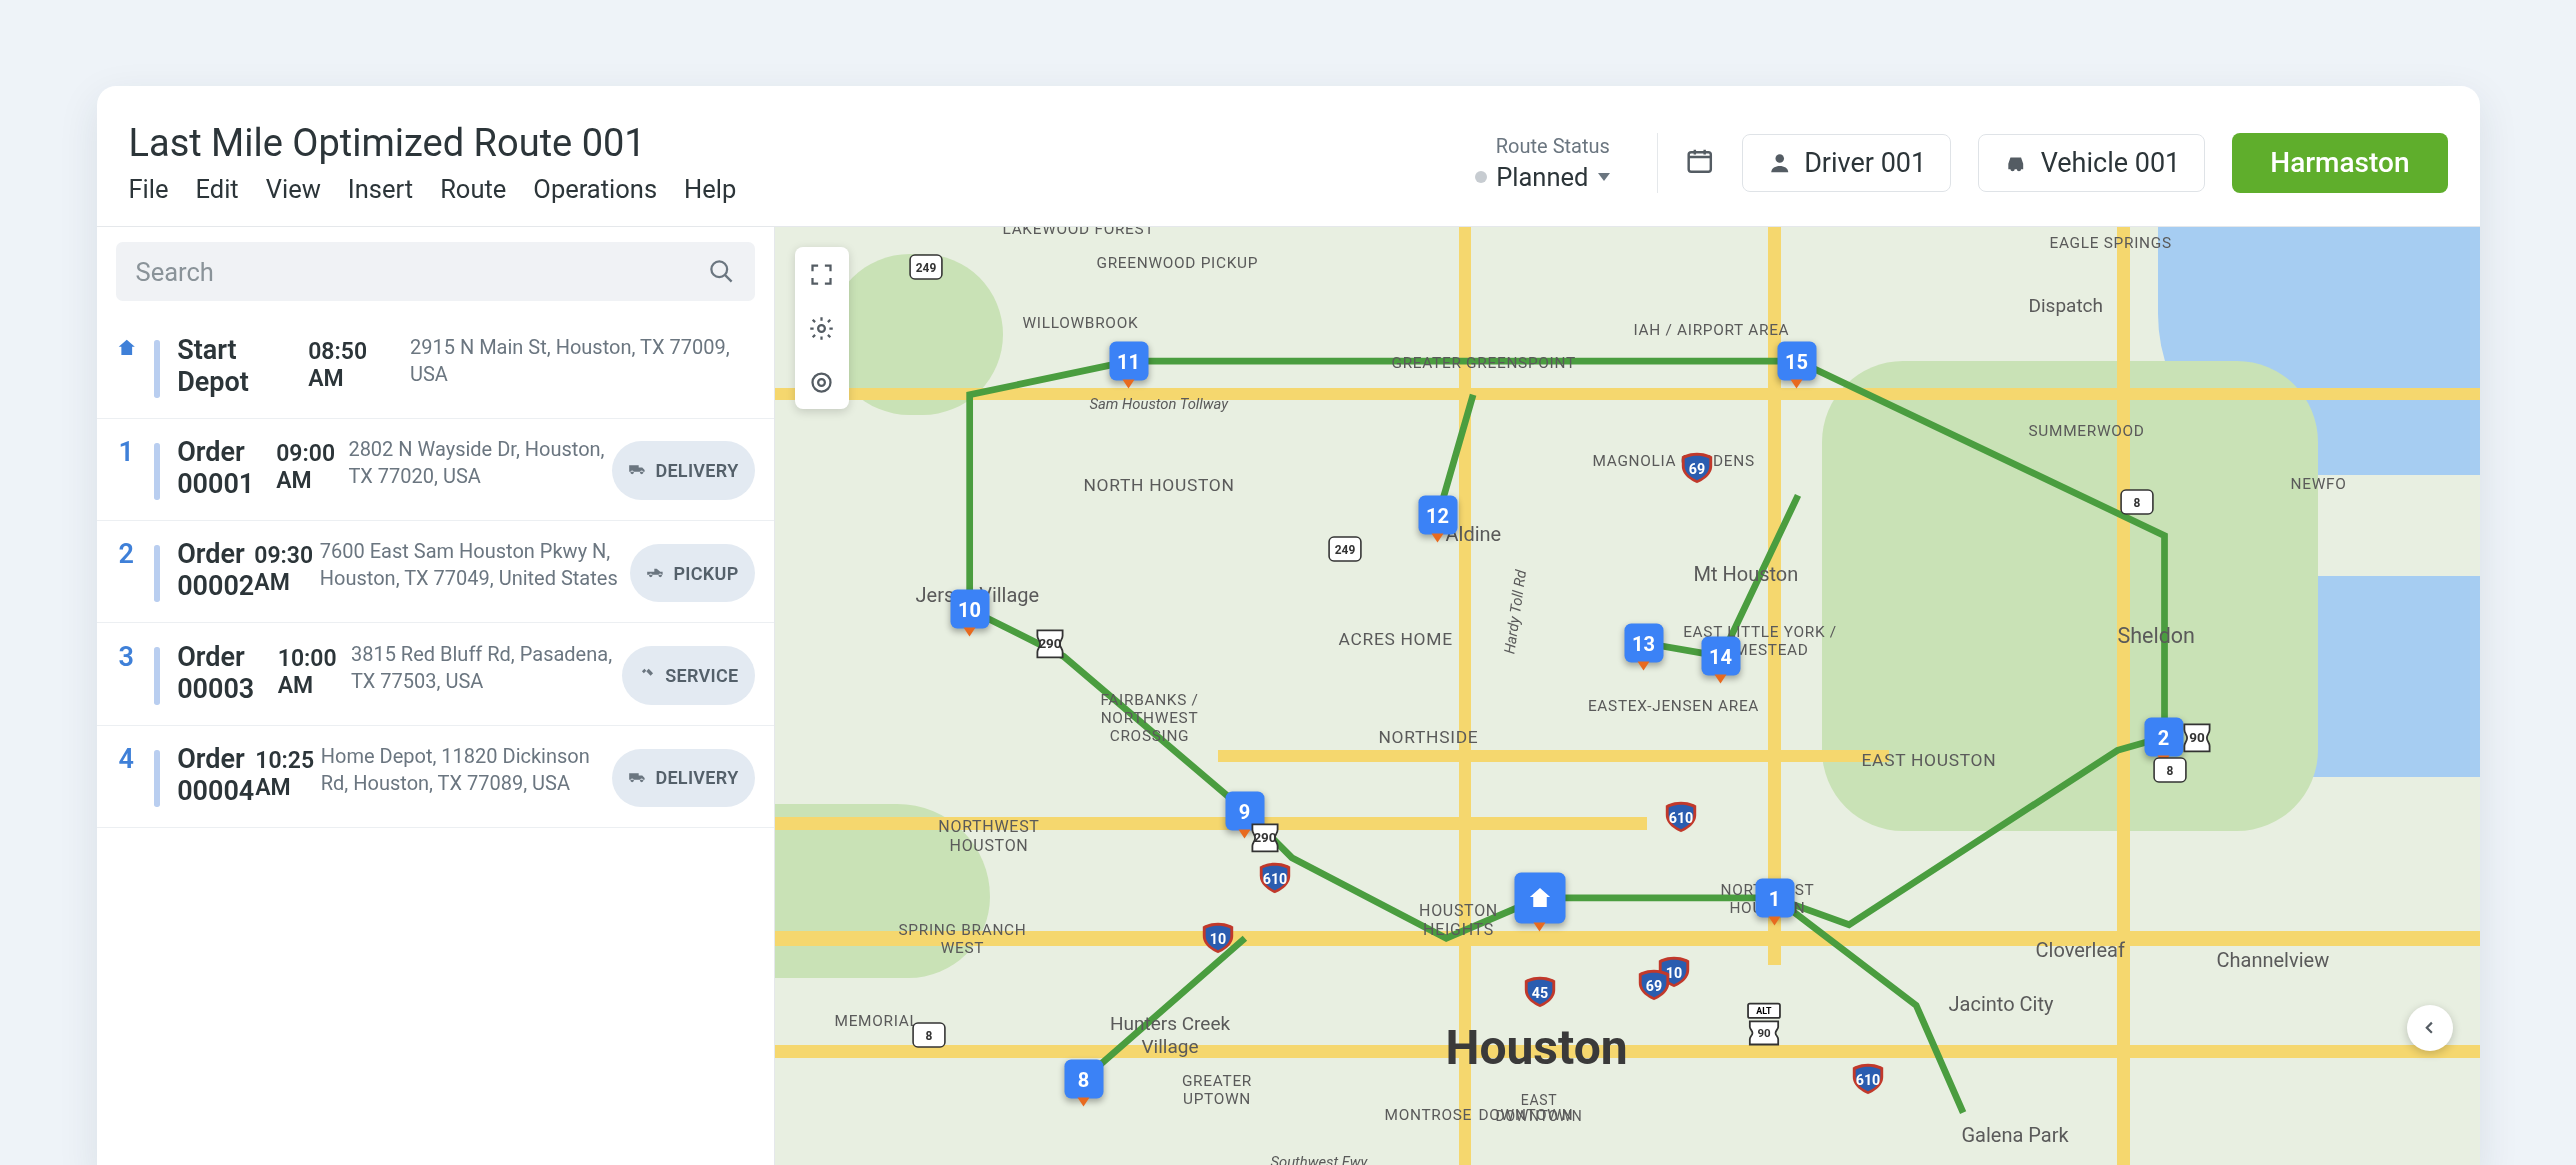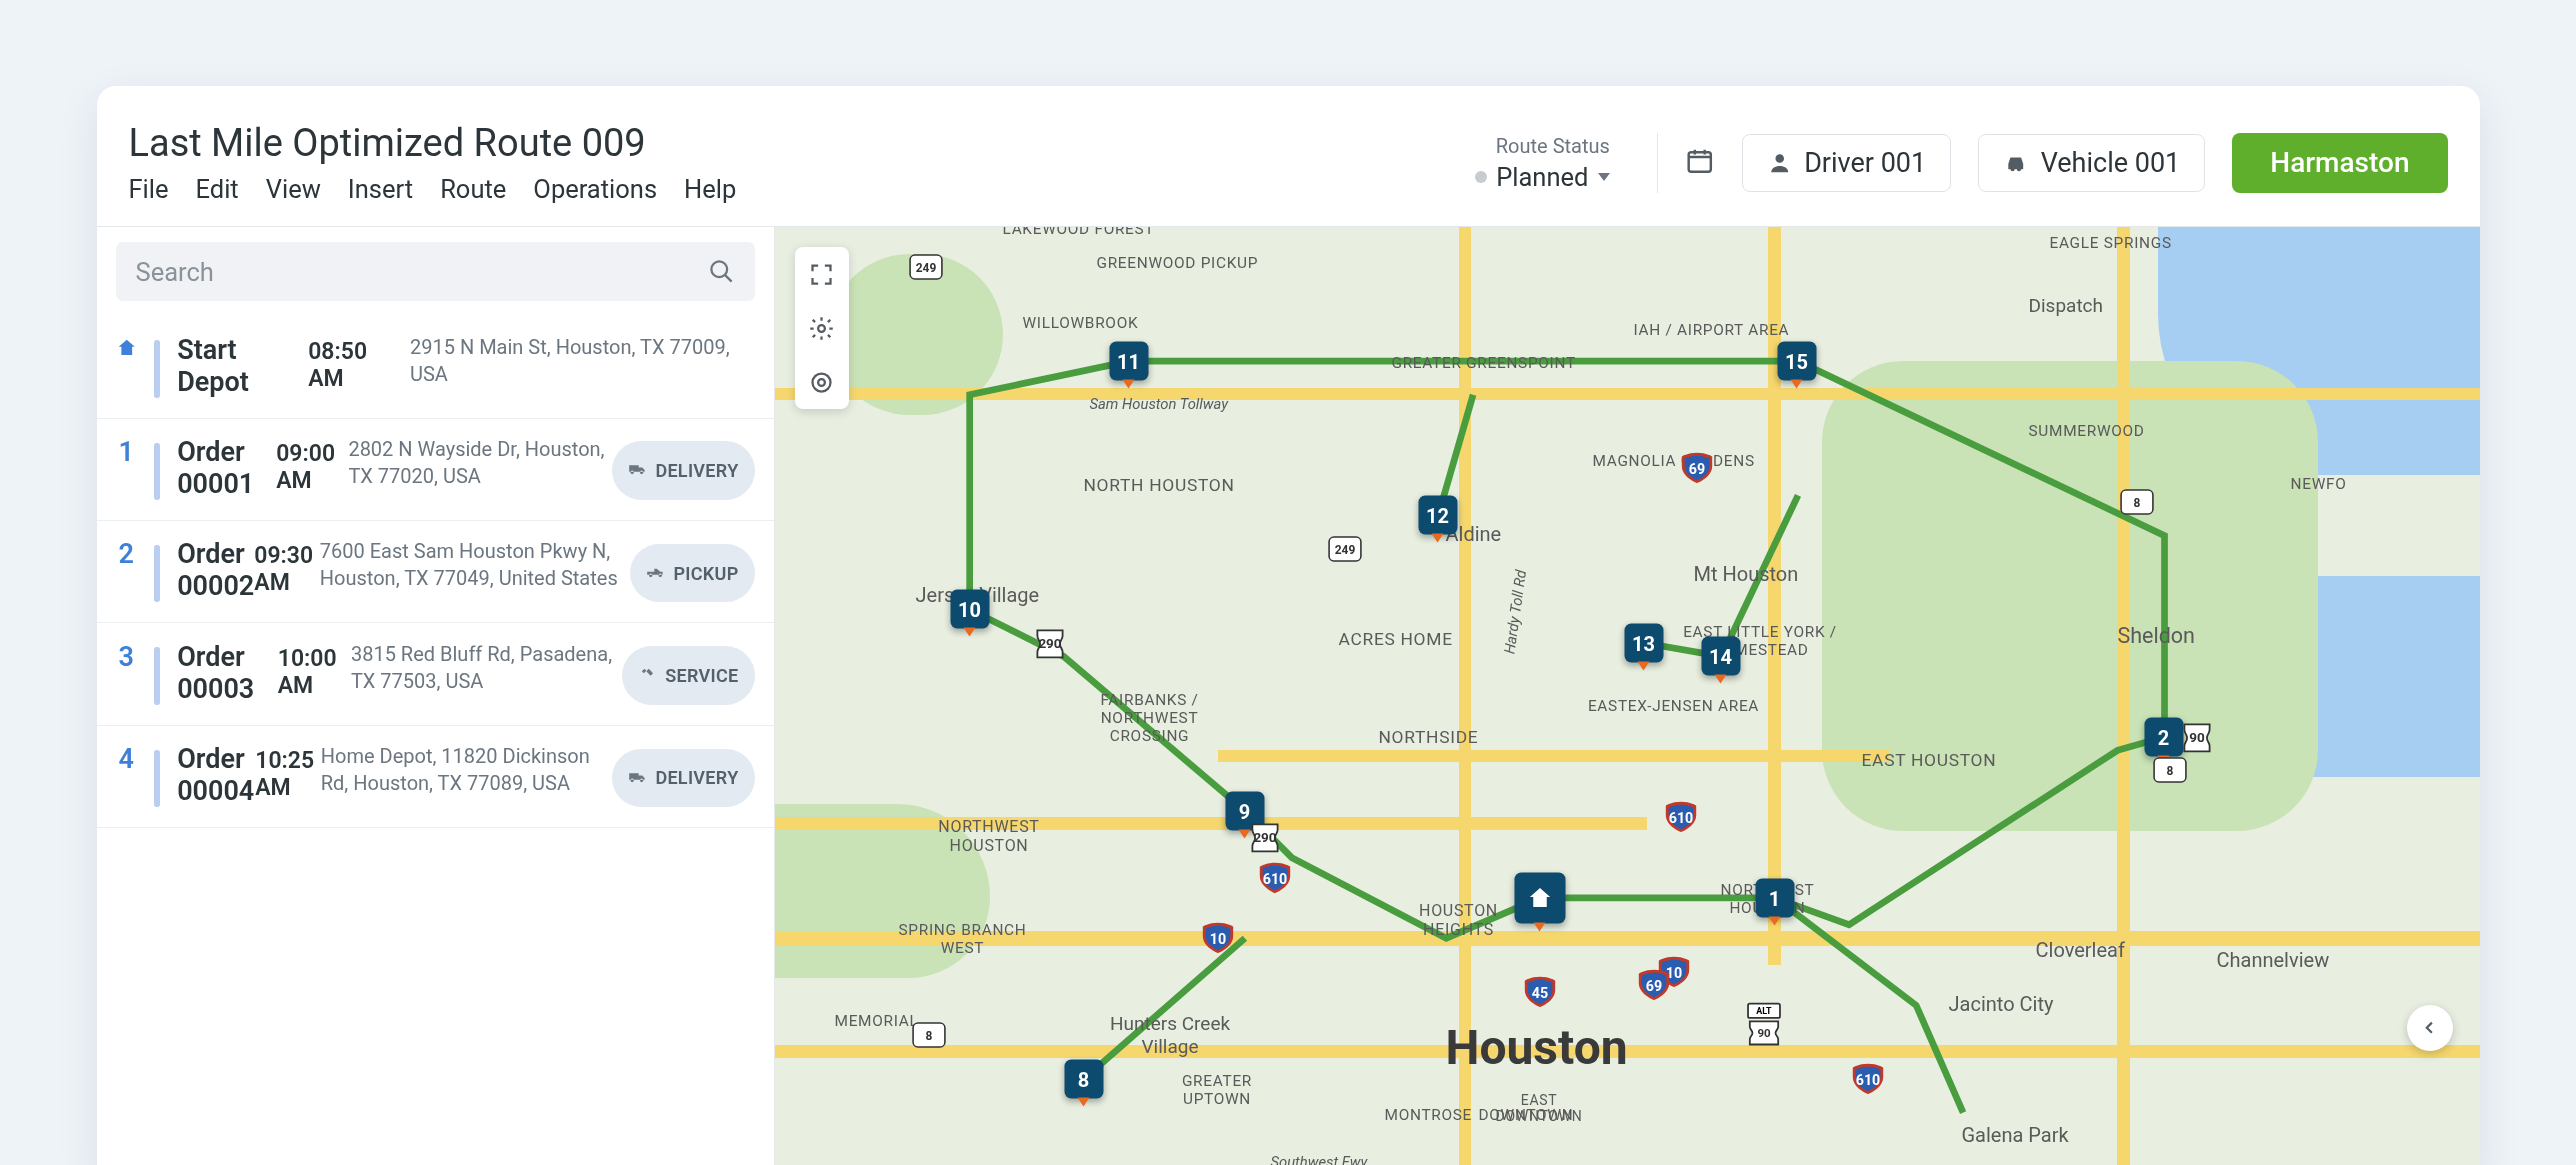--- a/index.html
+++ b/index.html
@@ -53,39 +53,39 @@
 .map-area { flex: 1; position: relative; background: #e8efe1; overflow: hidden; }
 .map-bg { position: absolute; inset: 0; }
 .map-tools { position: absolute; top: 20px; left: 20px; background: #fff; border-radius: 8px; box-shadow: 0 2.7px 9.4px rgba(0,0,0,.15); display: flex; flex-direction: column; }
 .map-tool { width: 54px; height: 54px; display: flex; align-items: center; justify-content: center; cursor: pointer; }
 .map-tool svg { width: 27px; height: 27px; }
 .map-collapse { position: absolute; top: 778px; right: 27px; width: 46px; height: 46px; background: #fff; border-radius: 50%; box-shadow: 0 2.7px 9.4px rgba(0,0,0,.2); display: flex; align-items: center; justify-content: center; cursor: pointer; }
 .map-collapse svg { width: 17.4px; height: 17.4px; }
 .city-lbl { position: absolute; font-weight: 700; color: #3a3a3a; font-family: "Segoe UI", Roboto, sans-serif; }
 .area-lbl { position: absolute; color: #5a5a5a; font-weight: 400; }
 
-.pin { position: absolute; width: 39px; height: 39px; background: #0c4a6e; border-radius: 6.7px; display: flex; align-items: center; justify-content: center; color: #fff; font-weight: 700; font-size: 20px; transform: translate(-50%, -50%); box-shadow: 0 2.7px 6.7px rgba(0,0,0,.3); }
+.pin { position: absolute; width: 39px; height: 39px; background: #3b82f6; border-radius: 6.7px; display: flex; align-items: center; justify-content: center; color: #fff; font-weight: 700; font-size: 20px; transform: translate(-50%, -50%); box-shadow: 0 2.7px 6.7px rgba(0,0,0,.3); }
 .pin::after { content: ""; position: absolute; bottom: -8px; left: 50%; transform: translateX(-50%); width: 0; height: 0; border-left: 6.7px solid transparent; border-right: 6.7px solid transparent; border-top: 9.4px solid #e86a1f; }
 .pin.home { width: 51px; height: 51px; }
 .pin.home svg { width: 27px; height: 27px; }
 
 .shield { position: absolute; transform: translate(-50%,-50%); display:flex; align-items:center; justify-content:center; }
 .route-line { position: absolute; stroke: #4a9d3f; stroke-width: 10; fill: none; }
 .water { position: absolute; background: #a6cdf2; }
 .park { position: absolute; background: #c9e2b6; }
 .hwy { position: absolute; background: #f5d76e; }
 </style>
 </head>
 <body>
 
 <div class="frame">
 
   <div class="header">
     <div class="header-left">
-      <div class="title">Last Mile Optimized Route 009</div>
+      <div class="title">Last Mile Optimized Route 001</div>
       <div class="menubar">
         <div class="menu-item">File</div>
         <div class="menu-item">Edit</div>
         <div class="menu-item">View</div>
         <div class="menu-item">Insert</div>
         <div class="menu-item">Route</div>
         <div class="menu-item">Operations</div>
         <div class="menu-item">Help</div>
       </div>
     </div>

